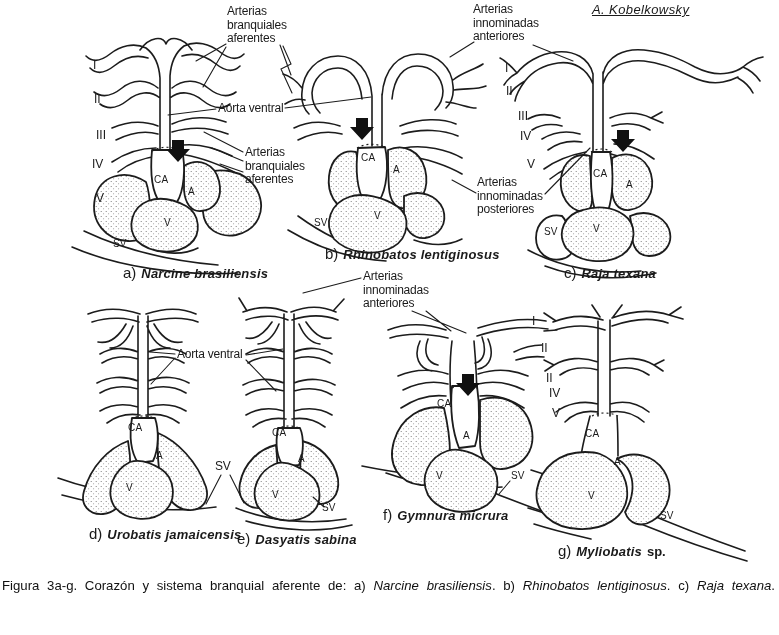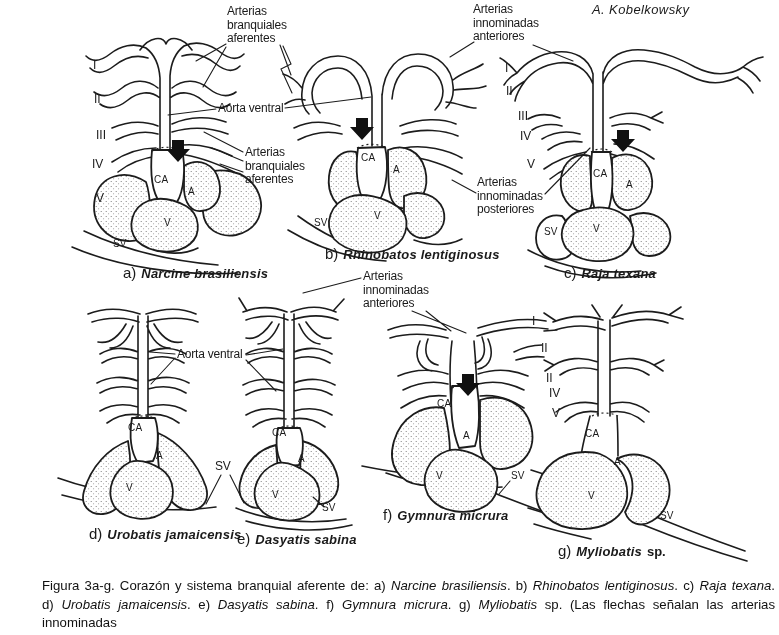--- a/index.html
+++ b/index.html
@@ -8,21 +8,21 @@
   .stage svg{position:absolute;left:0;top:0;}
   .author{position:absolute;font-size:13px;font-style:italic;letter-spacing:.4px;}
   .ann{position:absolute;font-size:12px;line-height:13.5px;white-space:pre-line;letter-spacing:-.2px;}
   .hl{position:absolute;font-size:10px;letter-spacing:.2px;}
   .rn{position:absolute;font-size:12px;}
   .sp-label{position:absolute;display:flex;align-items:baseline;gap:5px;white-space:nowrap;}
   .plet{font-size:15px;}
   .pspec{font-size:13px;font-weight:bold;font-style:italic;letter-spacing:.2px;}
   .psuf{font-size:13px;font-weight:bold;}
   .caption{position:absolute;left:2px;right:4px;top:577px;font-size:13.2px;line-height:18.5px;color:#111;}
-  .cap-line{display:block;margin-left:40px;}
+  .cap-line{display:block;}
   .cap-line.just{text-align:justify;text-align-last:justify;}
   .it{font-style:italic;}
 </style>
 </head>
 <body>
 
 <div class="stage">
 
   <svg width="779" height="635" viewBox="0 0 779 635" aria-hidden="true">
     <defs>
@@ -213,21 +213,21 @@
     </g>
 
     <g fill="#111" stroke="none">
       <path d="M-6,0 h12 v9 h6 L0,22 L-12,9 h6 Z" transform="translate(178,140)"></path>
       <path d="M-6,0 h12 v9 h6 L0,22 L-12,9 h6 Z" transform="translate(362,118)"></path>
       <path d="M-6,0 h12 v9 h6 L0,22 L-12,9 h6 Z" transform="translate(623,130)"></path>
       <path d="M-6,0 h12 v9 h6 L0,22 L-12,9 h6 Z" transform="translate(468,374)"></path>
     </g>
   </svg>
 
-  <span class="author" style="left:592px;top:2px;">A. Kobelkowsky</span>
+  <span class="author" style="left:592px;top:2px;text-decoration:underline;">A. Kobelkowsky</span>
 
   <span class="ann" style="left:227px;top:5px;">Arterias
 branquiales
 aferentes</span>
   <span class="ann" style="left:218px;top:102px;">Aorta ventral</span>
   <span class="ann" style="left:245px;top:146px;">Arterias
 branquiales
 aferentes</span>
   <span class="ann" style="left:473px;top:3px;">Arterias
 innominadas
@@ -318,16 +318,15 @@
     <span class="pspec">Gymnura micrura</span>
   </div>
   <div class="sp-label" style="left:558px;top:542px;">
     <span class="plet">g)</span>
     <span class="pspec">Myliobatis</span>
     <span class="psuf">sp.</span>
   </div>
 
   <div class="caption">
     <span class="cap-line just"><span>Figura 3a-g. Corazón y sistema branquial aferente de: a) </span><span class="it">Narcine brasiliensis</span><span>. b) </span><span class="it">Rhinobatos lentiginosus</span><span>. c) </span><span class="it">Raja texana</span><span>.</span></span>
-    <span class="cap-line just"><span>d) </span><span class="it">Urobatis jamaicensis</span><span>. e) </span><span class="it">Dasyatis sabina</span><span>. f) </span><span class="it">Gymnura micrura</span><span>. g) </span><span class="it">Myliobatis</span><span> sp. (Las flechas señalan las arterias innominadas</span></span>
   </div>
 
 </div>
 
 </body></html>

